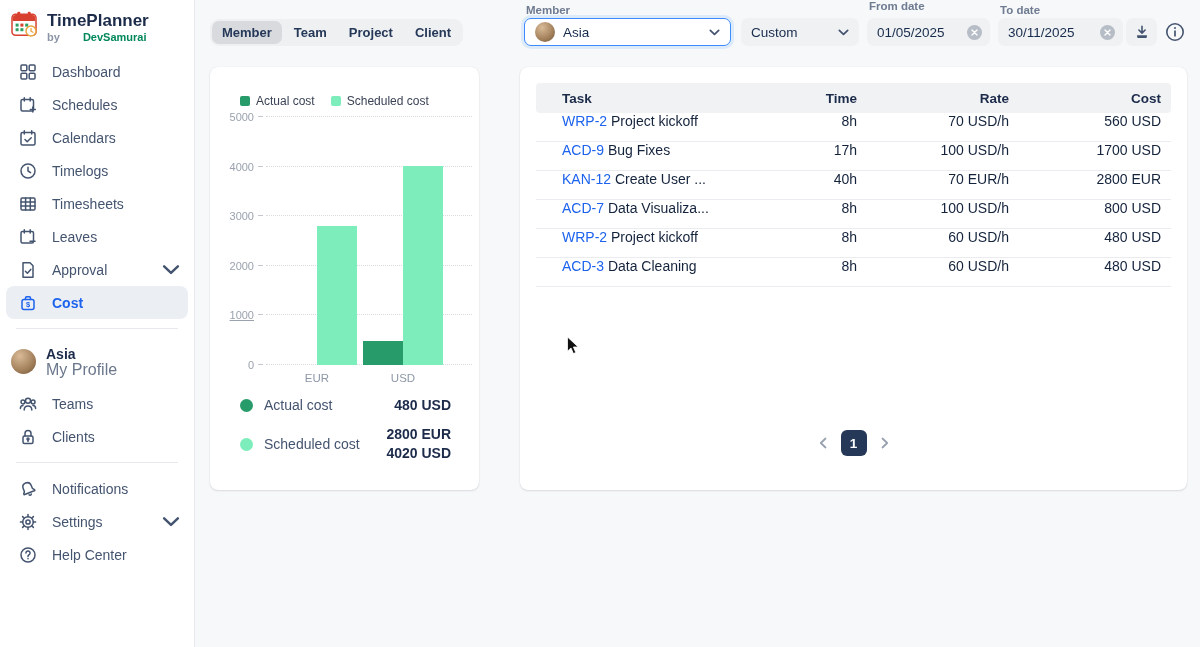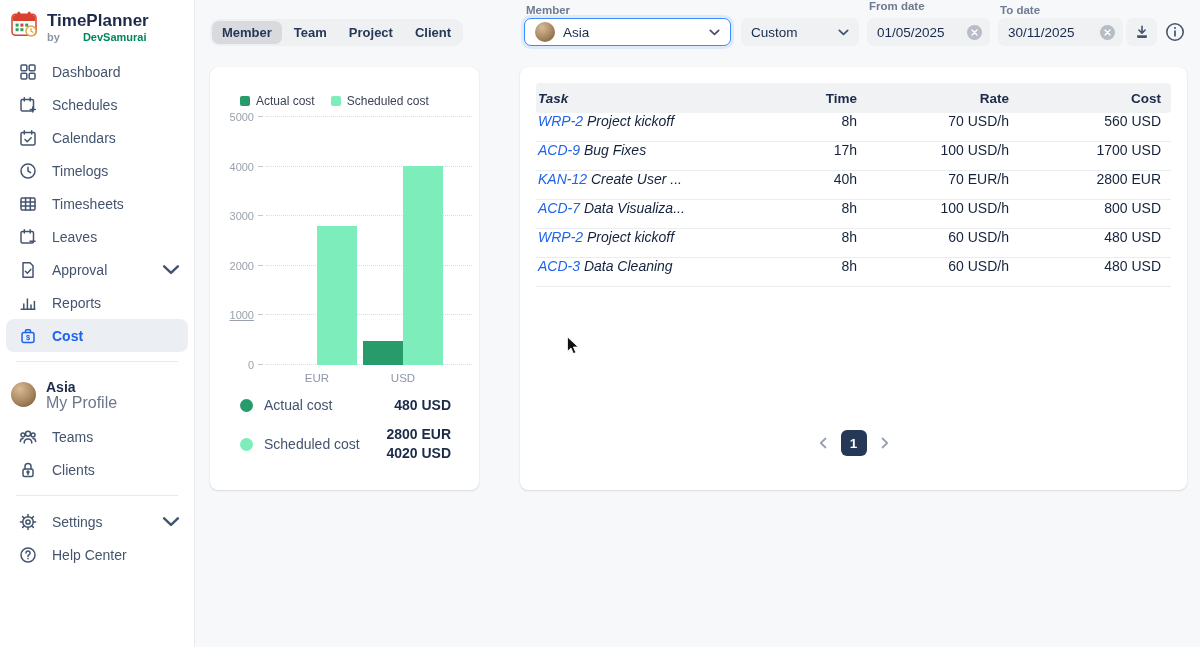--- a/index.html
+++ b/index.html
@@ -78,21 +78,21 @@
   .sum-label { margin-left:11px; font-size:14px; color:#44546f; }
   .sum-value { margin-left:auto; font-size:14px; font-weight:700; color:#1c2b4a;
                text-align:right; line-height:19px; }
 
   
   .tbl { position:absolute; left:16px; right:16px; top:16px; }
   .thead { display:flex; align-items:center; height:30px; background:#f1f2f4; border-radius:4px;
            font-weight:700; font-size:13.5px; color:#1c2b4a; }
   .trow { display:flex; align-items:flex-start; height:29px; border-bottom:1px solid #ebecf0;
           font-size:14px; color:#14233c; }
-  .col-task { flex:1; padding-left:2px; white-space:nowrap; overflow:hidden;font-style:italic; }
+  .col-task { flex:1; padding-left:26px; white-space:nowrap; overflow:hidden; }
   .col-time { width:115px; text-align:right; }
   .col-rate { width:152px; text-align:right; }
   .col-cost { width:162px; text-align:right; padding-right:10px; }
   .task-id { color:#1d63ed; }
   .pagination { position:absolute; left:50%; transform:translateX(-50%); top:363px;
                 display:flex; gap:14px; align-items:center; }
   .page-arrow { color:#98a1b0; display:flex; align-items:center; }
   .page-box { width:26px; height:26px; border-radius:6px; color:#fff; font-size:13.5px;
               font-weight:700; display:flex; align-items:center; justify-content:center; }
 
@@ -181,30 +181,20 @@
     <div class="nav-item">
       <svg viewBox="0 0 18 18">
           <path d="M4,1.8 h7 l3,3 v11.4 h-10 z"></path>
           <polyline points="6.4,10.2 8.4,12.2 11.8,8.4"></polyline>
         </svg>
       <span>Approval</span>
       <svg class="chev-right" width="11" height="7" viewBox="0 0 11 7">
           <path d="M1.3,1.3 L5.5,5.3 L9.7,1.3"></path>
         </svg>
     </div>
-    <div class="nav-item">
-      <svg viewBox="0 0 18 18">
-          <line x1="2.2" y1="15.2" x2="15.8" y2="15.2"></line>
-          <line x1="4.8" y1="15.2" x2="4.8" y2="10"></line>
-          <line x1="8.4" y1="15.2" x2="8.4" y2="5"></line>
-          <line x1="12" y1="15.2" x2="12" y2="11"></line>
-          <line x1="15.4" y1="15.2" x2="15.4" y2="7.5"></line>
-        </svg>
-      <span>Reports</span>
-    </div>
     <div class="nav-item active">
       <svg viewBox="0 0 18 18">
           <rect x="3" y="5.5" width="12" height="10" rx="2"></rect>
           <path d="M6.5,5.5 v-1.6 a1.2,1.2 0 0 1 1.2-1.2 h2.6 a1.2,1.2 0 0 1 1.2,1.2 v1.6"></path>
           <text x="9" y="13.1" text-anchor="middle" font-size="7.5" font-weight="bold" fill="currentColor" stroke="none" font-family="Liberation Sans, sans-serif">$</text>
         </svg>
       <span>Cost</span>
     </div>
 
     <div class="divider"></div>
@@ -233,20 +223,29 @@
           <rect x="4" y="8" width="10" height="7.5" rx="1.5"></rect>
           <path d="M6,8 V5.6 a3,3 0 0 1 6,0 V8"></path>
           <circle cx="9" cy="11" r="1"></circle>
           <line x1="9" y1="12" x2="9" y2="13.4"></line>
         </svg>
       <span>Clients</span>
     </div>
 
     <div class="divider"></div>
 
+    <div class="nav-item">
+      <svg viewBox="0 0 18 18">
+          <g transform="rotate(-22 9 9)">
+            <path d="M9,2.6 c-2.7,0-4.3,1.9-4.3,4.4 v3 L3.2,12 v0.9 h11.6 V12 l-1.5-2 v-3 c0-2.5-1.6-4.4-4.3-4.4 z"></path>
+            <path d="M7.8,14.8 a1.3,1.3 0 0 0 2.4,0"></path>
+          </g>
+        </svg>
+      <span>Notifications</span>
+    </div>
     <div class="nav-item">
       <svg viewBox="0 0 18 18">
           <circle cx="9" cy="9" r="5.3"></circle>
           <circle cx="9" cy="9" r="2.1"></circle>
           <line x1="9" y1="1.4" x2="9" y2="3.7"></line>
           <line x1="9" y1="14.3" x2="9" y2="16.6"></line>
           <line x1="1.4" y1="9" x2="3.7" y2="9"></line>
           <line x1="14.3" y1="9" x2="16.6" y2="9"></line>
           <line x1="3.6" y1="3.6" x2="5.2" y2="5.2"></line>
           <line x1="12.8" y1="12.8" x2="14.4" y2="14.4"></line>

